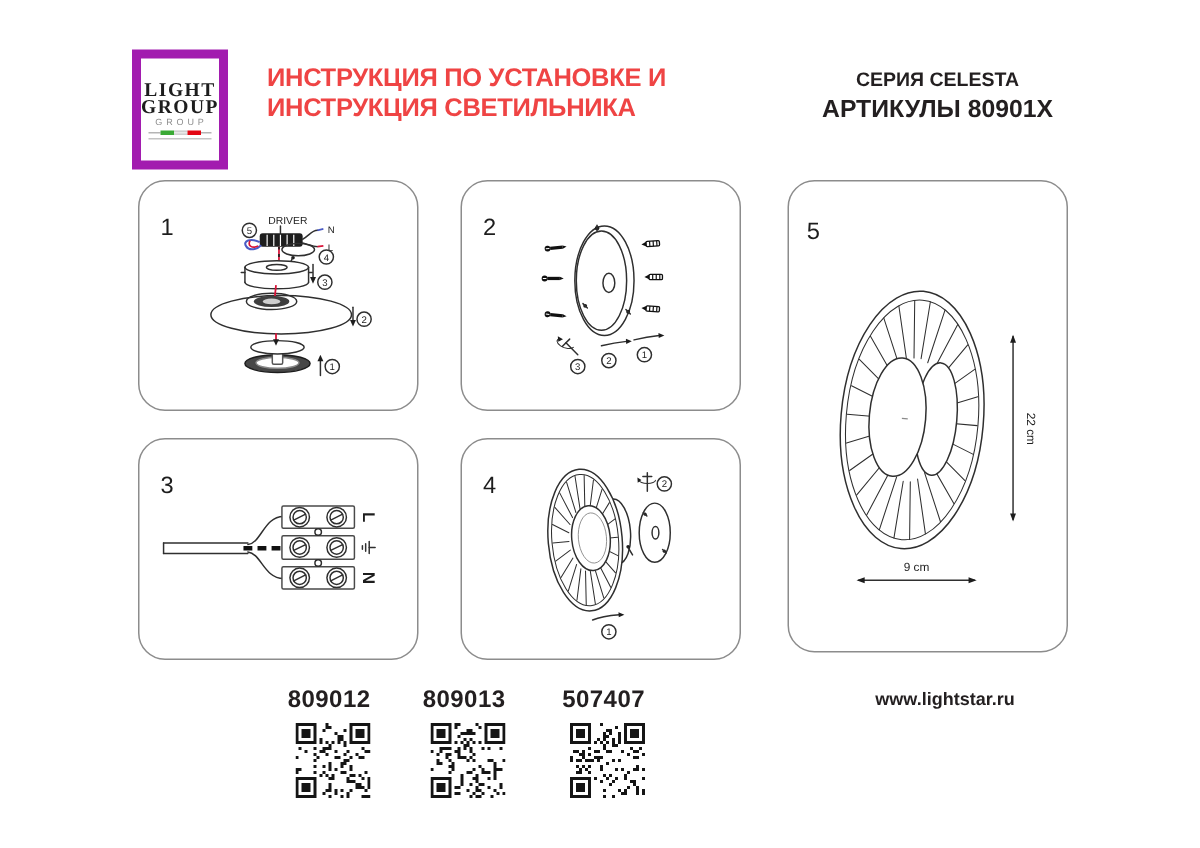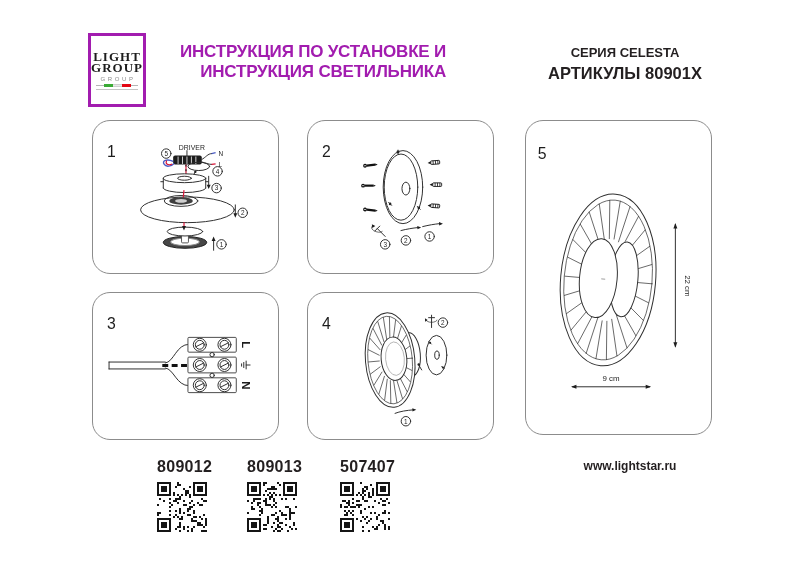--- a/index.html
+++ b/index.html
@@ -1,32 +1,32 @@
 <!DOCTYPE html>
 <html style="--ink: #2f2f2f; --panel-border: #8c8c8c; --wire-red: #d81438; --wire-blue: #4a5bc4; --flag-green: #3aaa35; --flag-red: #e30613;"><head>
 <meta charset="utf-8">
 <style>
   html,body{margin:0;padding:0;background:#fff;}
   .page{position:relative;width:800px;height:565px;background:#fff;overflow:hidden;
         font-family:"Liberation Sans","DejaVu Sans",sans-serif;color:#231f20;}
   
-  .logo-box{position:absolute;left:88px;top:33px;width:52px;height:68px;border:3px solid #a21caf;
+  .logo-box{position:absolute;left:88px;top:33px;width:52px;height:68px;border:6px solid #a21caf;
             background:#fff;display:flex;flex-direction:column;align-items:center;justify-content:center;}
   .logo-word{font-family:"Liberation Serif","DejaVu Serif",serif;font-weight:bold;font-size:13px;
              line-height:11px;letter-spacing:1px;color:#1d1d1d;}
   .logo-group{font-size:6px;letter-spacing:2.6px;color:#8d8d8d;margin:3px 0 0 2px;}
   .flag{width:42px;margin-top:2px;display:flex;align-items:center;}
   .flag .hr{flex:1;height:1px;background:#b5b5b5;}
   .flag .seg{width:9px;height:3px;}
   .seg.g{background:var(--flag-green,#3aaa35);}
   .seg.w{background:#e8e8e8;border-top:1px solid #cfcfcf;border-bottom:1px solid #cfcfcf;height:1px;}
   .seg.r{background:var(--flag-red,#e30613);}
   .flag2{width:42px;height:1px;background:#c4c4c4;margin-top:2px;}
-  .main-title{position:absolute;left:166px;top:42px;width:280px;font-size:17px;font-weight:bold;
-              line-height:20px;letter-spacing:-0.2px;color:#a21caf;text-align:right;}
+  .main-title{position:absolute;left:178px;top:42px;width:280px;font-size:17px;font-weight:bold;
+              line-height:20px;letter-spacing:-0.2px;color:#ef4444;}
   .series-block{position:absolute;left:535px;top:45px;width:180px;text-align:center;}
   .series-line1{font-size:13px;font-weight:bold;}
   .series-line2{font-size:16.5px;font-weight:bold;margin-top:4px;}
   
   .panel{position:absolute;border:1px solid var(--panel-border,#8c8c8c);border-radius:18px;background:#fff;}
   .panel svg{display:block;}
   .p1{left:92px;top:120px;width:185px;height:152px;}
   .p2{left:307px;top:120px;width:185px;height:152px;}
   .p3{left:92px;top:292px;width:185px;height:146px;}
   .p4{left:307px;top:292px;width:185px;height:146px;}
@@ -38,21 +38,21 @@
   .ink{fill:#1d1d1d;}
   .pnum{font-size:16px;fill:#1d1d1d;}
   .stext{font-size:7px;fill:#1d1d1d;}
   .bt{font-size:6.5px;fill:#1d1d1d;text-anchor:middle;}
   .dimtext{font-size:8px;fill:#1d1d1d;text-anchor:middle;}
   .termtext{font-size:11.5px;font-weight:bold;fill:#1d1d1d;text-anchor:middle;}
   .wlbl{font-size:6.5px;fill:#1d1d1d;}
   .wire-red{stroke:var(--wire-red,#e30613);}
   .wire-blue{stroke:var(--wire-blue,#4a5bc4);}
   
-  .article-col{position:absolute;top:458px;width:90px;text-align:left;}
+  .article-col{position:absolute;top:458px;width:90px;text-align:right;}
   .a1{left:157px;} .a2{left:247px;} .a3{left:340px;}
   .article-code{font-size:16px;font-weight:bold;letter-spacing:0.3px;}
   .qr{width:50px;height:50px;margin-top:6px;}
   .website{position:absolute;left:540px;top:459px;width:180px;text-align:center;
            font-size:12px;font-weight:bold;}
 </style>
 </head>
 <body>
 
 <div class="page">

